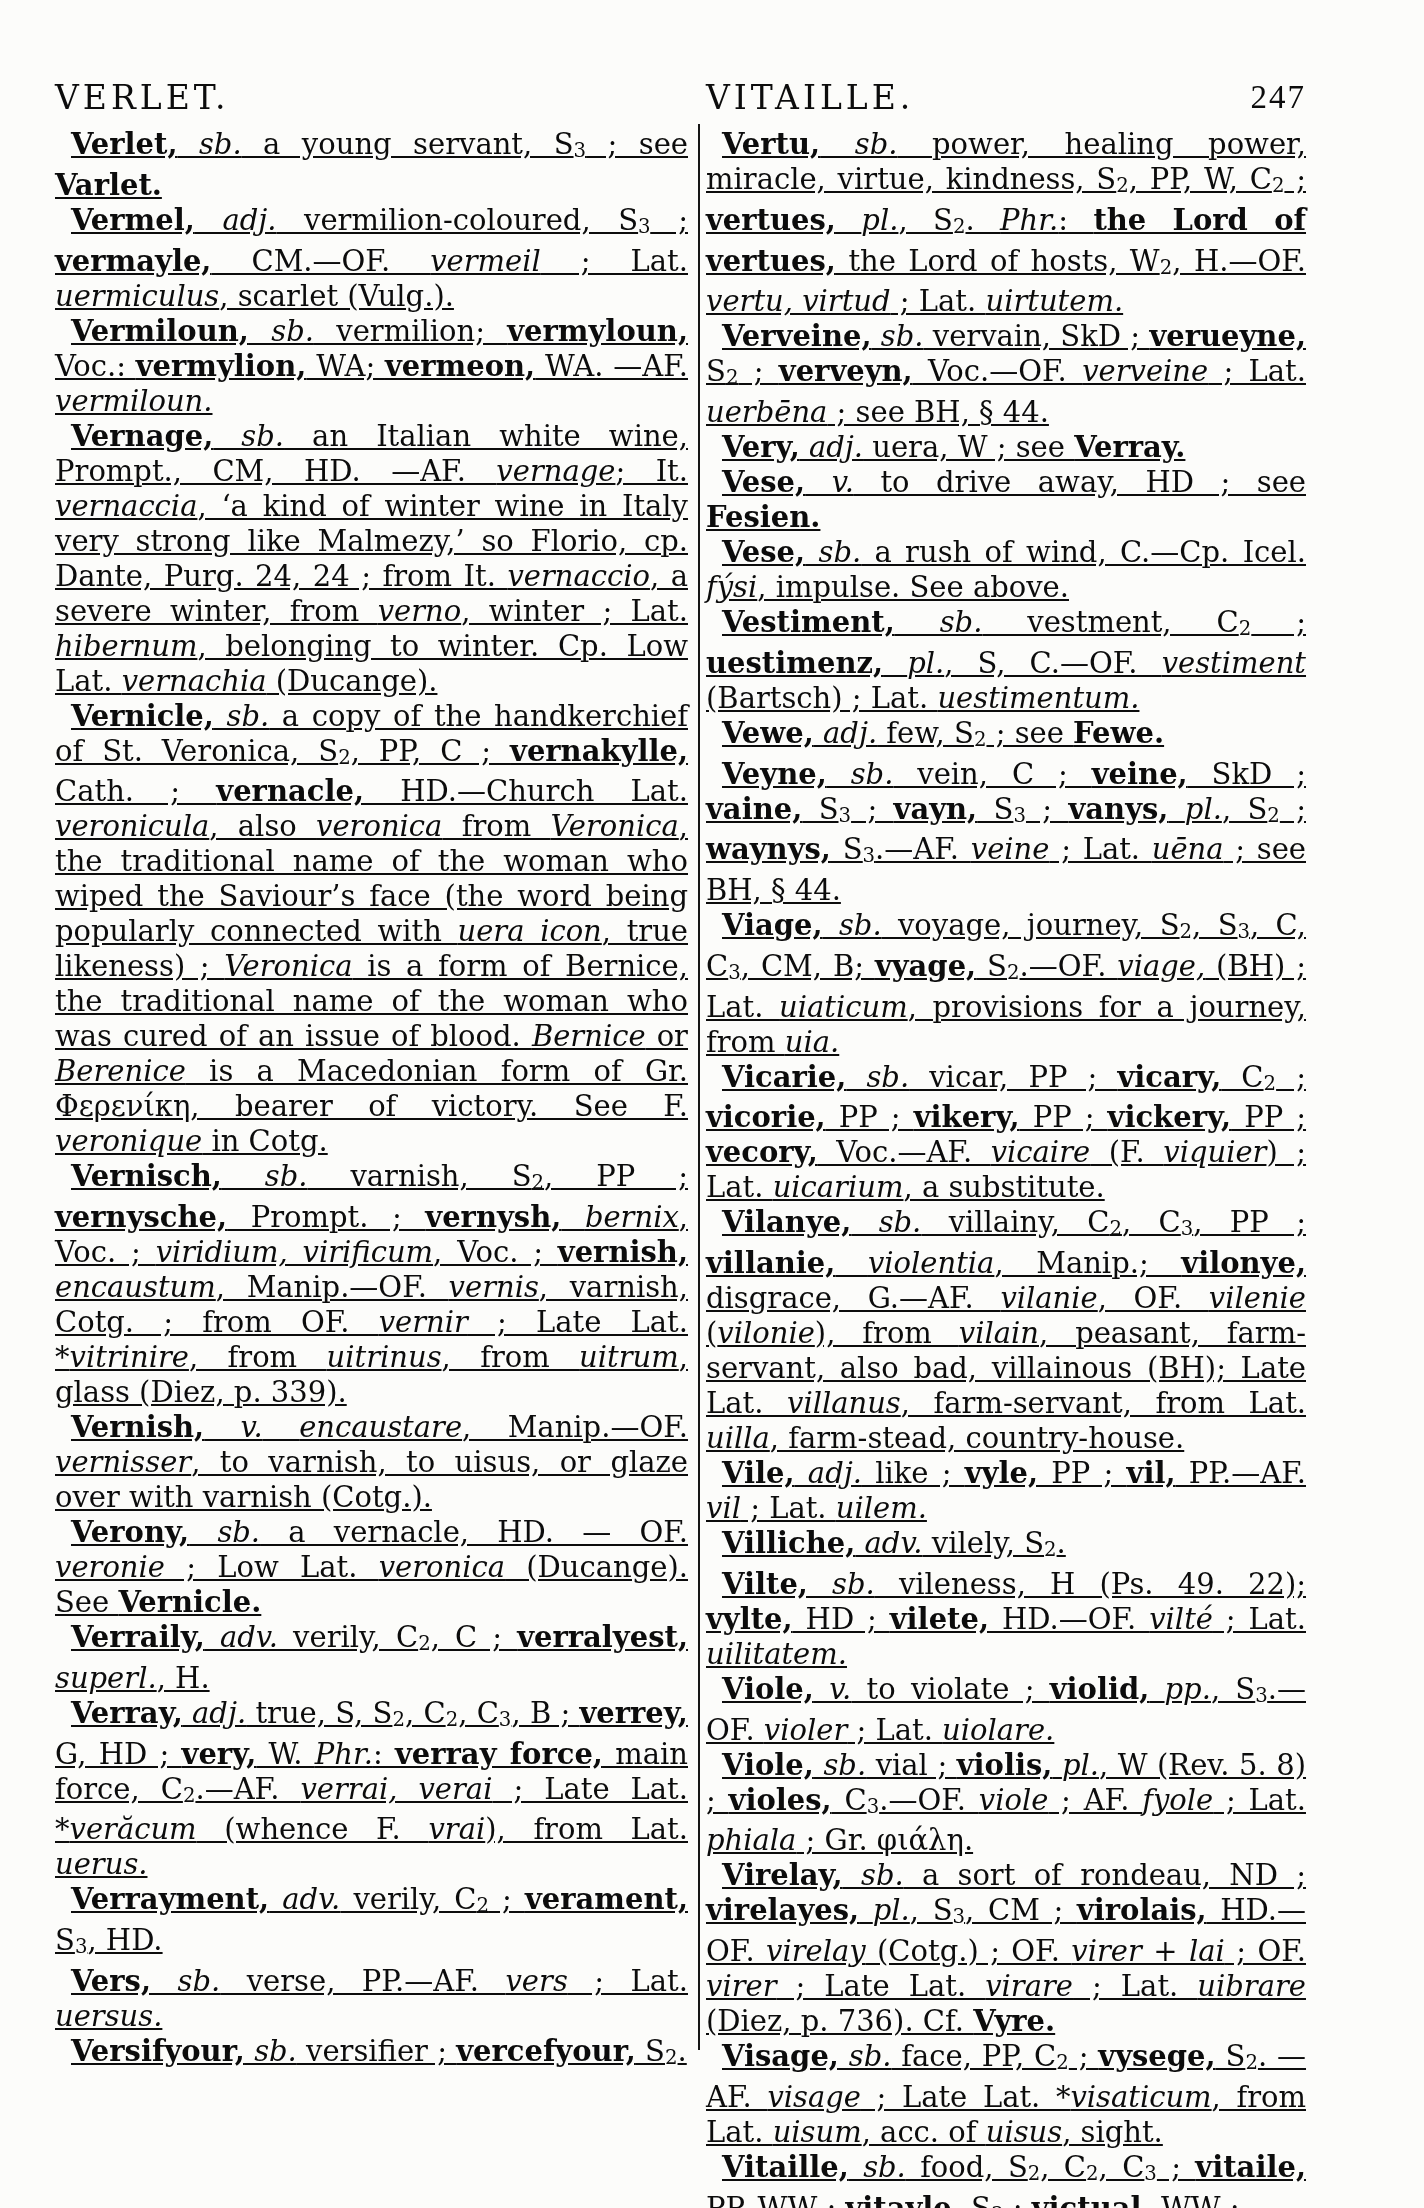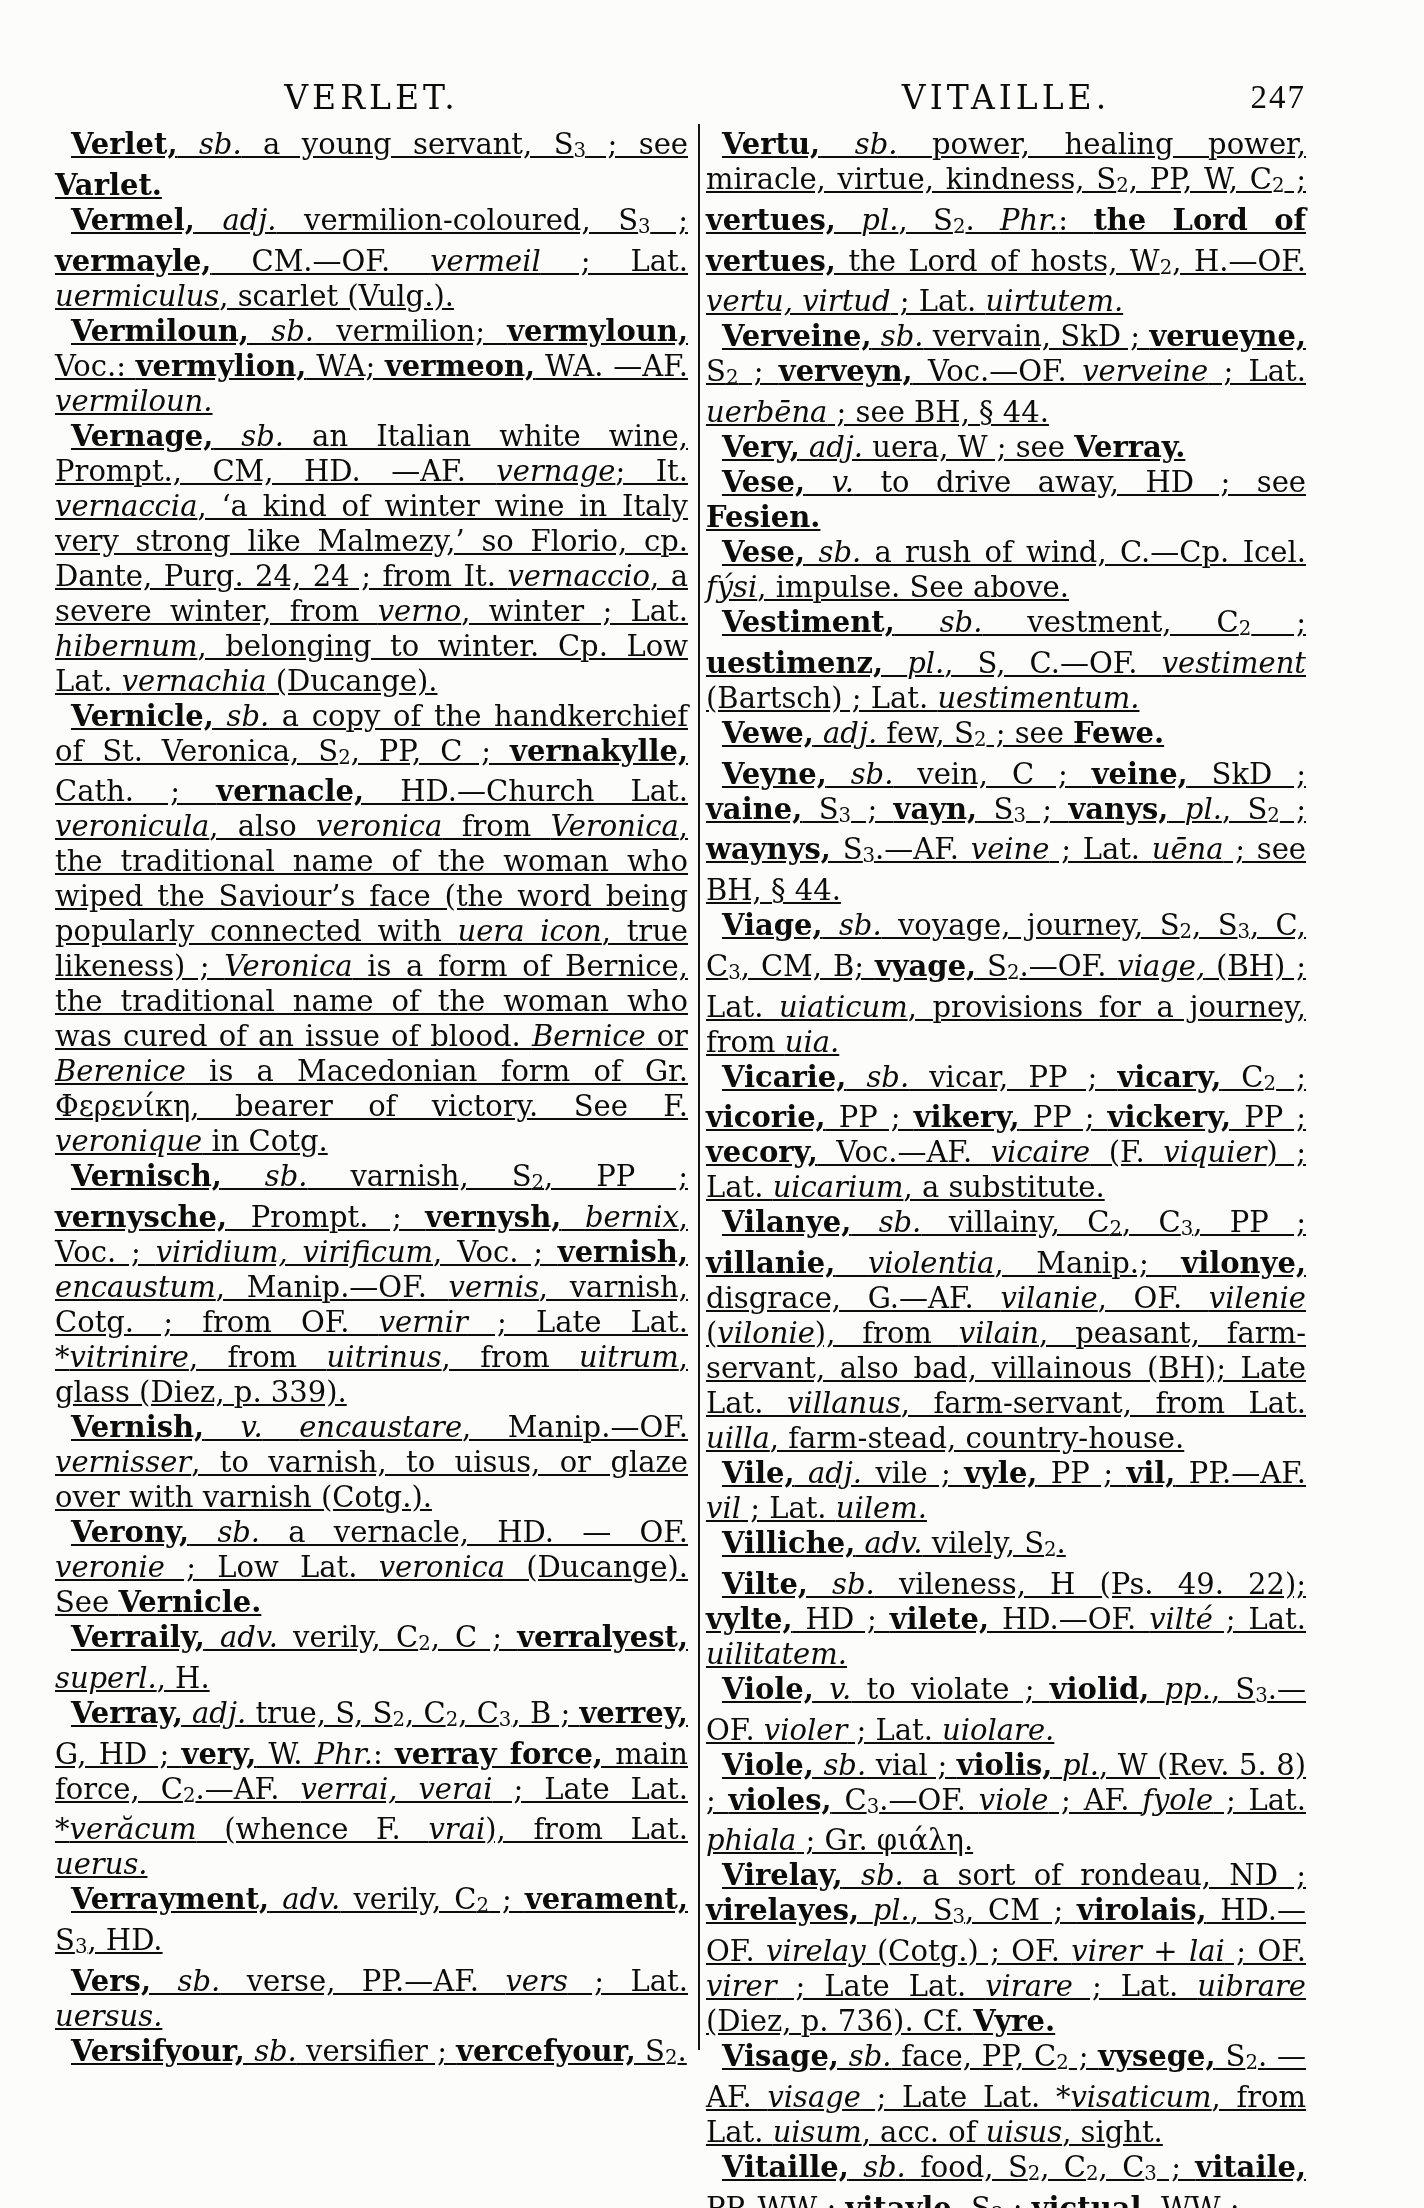--- a/index.html
+++ b/index.html
@@ -8,21 +8,21 @@
     background: #fcfcfa;
     color: #0c0c0c;
     font-family: "DejaVu Serif", "Liberation Serif", serif;
     position: relative;
     overflow: hidden;
   }
   .page { position: absolute; inset: 0; }
   .col-head {
     position: absolute; top: 78px;
     font-size: 33px; letter-spacing: 4px;
-    text-align: center; white-space: nowrap;
+    white-space: nowrap;
   }
   #head-left  { left: 55px;  width: 633px; }
   #head-right { left: 706px; width: 600px; }
   .pagenum { position: absolute; right: 0; top: 1px; letter-spacing: 2px; font-family: Liberation Serif, serif; }
   .divider {
     position: absolute; left: 698px; top: 124px;
     width: 2px; height: 1926px; background: #161616;
   }
   .column {
     position: absolute; top: 127px;
@@ -69,21 +69,21 @@
       <p class="entry"><span class="seg-bold">Verveine,</span><span class="seg-ital"> sb.</span><span class="seg-rom"> vervain, SkD ; </span><span class="seg-bold">verueyne,</span><span class="seg-rom"> S<span class="refnum">2</span> ; </span><span class="seg-bold">verveyn,</span><span class="seg-rom"> Voc.—OF. </span><span class="seg-ital">verveine</span><span class="seg-rom"> ; Lat. </span><span class="seg-ital">uerbēna</span><span class="seg-rom"> ; see BH, § 44.</span></p>
       <p class="entry"><span class="seg-bold">Very,</span><span class="seg-ital"> adj.</span><span class="seg-rom"> uera, W ; see </span><span class="seg-bold">Verray.</span></p>
       <p class="entry"><span class="seg-bold">Vese,</span><span class="seg-ital"> v.</span><span class="seg-rom"> to drive away, HD ; see </span><span class="seg-bold">Fesien.</span></p>
       <p class="entry"><span class="seg-bold">Vese,</span><span class="seg-ital"> sb.</span><span class="seg-rom"> a rush of wind, C.—Cp. Icel. </span><span class="seg-ital">fýsi</span><span class="seg-rom">, impulse.  See above.</span></p>
       <p class="entry"><span class="seg-bold">Vestiment,</span><span class="seg-ital"> sb.</span><span class="seg-rom"> vestment, C<span class="refnum">2</span> ; </span><span class="seg-bold">uestimenz,</span><span class="seg-rom"> </span><span class="seg-ital">pl.</span><span class="seg-rom">, S, C.—OF. </span><span class="seg-ital">vestiment</span><span class="seg-rom"> (Bartsch) ; Lat. </span><span class="seg-ital">uestimentum.</span></p>
       <p class="entry"><span class="seg-bold">Vewe,</span><span class="seg-ital"> adj.</span><span class="seg-rom"> few, S<span class="refnum">2</span> ; see </span><span class="seg-bold">Fewe.</span></p>
       <p class="entry"><span class="seg-bold">Veyne,</span><span class="seg-ital"> sb.</span><span class="seg-rom"> vein, C ; </span><span class="seg-bold">veine,</span><span class="seg-rom"> SkD ; </span><span class="seg-bold">vaine,</span><span class="seg-rom"> S<span class="refnum">3</span> ; </span><span class="seg-bold">vayn,</span><span class="seg-rom"> S<span class="refnum">3</span> ; </span><span class="seg-bold">vanys,</span><span class="seg-rom"> </span><span class="seg-ital">pl.</span><span class="seg-rom">, S<span class="refnum">2</span> ; </span><span class="seg-bold">waynys,</span><span class="seg-rom"> S<span class="refnum">3</span>.—AF. </span><span class="seg-ital">veine</span><span class="seg-rom"> ; Lat. </span><span class="seg-ital">uēna</span><span class="seg-rom"> ; see BH, § 44.</span></p>
       <p class="entry"><span class="seg-bold">Viage,</span><span class="seg-ital"> sb.</span><span class="seg-rom"> voyage, journey, S<span class="refnum">2</span>, S<span class="refnum">3</span>, C, C<span class="refnum">3</span>, CM, B; </span><span class="seg-bold">vyage,</span><span class="seg-rom"> S<span class="refnum">2</span>.—OF. </span><span class="seg-ital">viage,</span><span class="seg-rom"> (BH) ; Lat. </span><span class="seg-ital">uiaticum</span><span class="seg-rom">, provisions for a journey, from </span><span class="seg-ital">uia.</span></p>
       <p class="entry"><span class="seg-bold">Vicarie,</span><span class="seg-ital"> sb.</span><span class="seg-rom"> vicar, PP ; </span><span class="seg-bold">vicary,</span><span class="seg-rom"> C<span class="refnum">2</span> ; </span><span class="seg-bold">vicorie,</span><span class="seg-rom"> PP ; </span><span class="seg-bold">vikery,</span><span class="seg-rom"> PP ; </span><span class="seg-bold">vickery,</span><span class="seg-rom"> PP ; </span><span class="seg-bold">vecory,</span><span class="seg-rom"> Voc.—AF. </span><span class="seg-ital">vicaire</span><span class="seg-rom"> (F. </span><span class="seg-ital">viquier</span><span class="seg-rom">) ; Lat. </span><span class="seg-ital">uicarium</span><span class="seg-rom">, a substitute.</span></p>
       <p class="entry"><span class="seg-bold">Vilanye,</span><span class="seg-ital"> sb.</span><span class="seg-rom"> villainy, C<span class="refnum">2</span>, C<span class="refnum">3</span>, PP ; </span><span class="seg-bold">villanie,</span><span class="seg-rom"> </span><span class="seg-ital">violentia</span><span class="seg-rom">, Manip.; </span><span class="seg-bold">vilonye,</span><span class="seg-rom"> disgrace, G.—AF. </span><span class="seg-ital">vilanie</span><span class="seg-rom">, OF. </span><span class="seg-ital">vilenie</span><span class="seg-rom"> (</span><span class="seg-ital">vilonie</span><span class="seg-rom">), from </span><span class="seg-ital">vilain</span><span class="seg-rom">, peasant, farm-servant, also bad, villainous (BH); Late Lat. </span><span class="seg-ital">villanus</span><span class="seg-rom">, farm-servant, from Lat. </span><span class="seg-ital">uilla</span><span class="seg-rom">, farm-stead, country-house.</span></p>
-      <p class="entry"><span class="seg-bold">Vile,</span><span class="seg-ital"> adj.</span><span class="seg-rom"> vile ; </span><span class="seg-bold">vyle,</span><span class="seg-rom"> PP ; </span><span class="seg-bold">vil,</span><span class="seg-rom"> PP.—AF. </span><span class="seg-ital">vil</span><span class="seg-rom"> ; Lat. </span><span class="seg-ital">uilem.</span></p>
+      <p class="entry"><span class="seg-bold">Vile,</span><span class="seg-ital"> adj.</span><span class="seg-rom"> like ; </span><span class="seg-bold">vyle,</span><span class="seg-rom"> PP ; </span><span class="seg-bold">vil,</span><span class="seg-rom"> PP.—AF. </span><span class="seg-ital">vil</span><span class="seg-rom"> ; Lat. </span><span class="seg-ital">uilem.</span></p>
       <p class="entry"><span class="seg-bold">Villiche,</span><span class="seg-ital"> adv.</span><span class="seg-rom"> vilely, S<span class="refnum">2</span>.</span></p>
       <p class="entry"><span class="seg-bold">Vilte,</span><span class="seg-ital"> sb.</span><span class="seg-rom"> vileness, H (Ps. 49. 22); </span><span class="seg-bold">vylte,</span><span class="seg-rom"> HD ; </span><span class="seg-bold">vilete,</span><span class="seg-rom"> HD.—OF. </span><span class="seg-ital">vilté</span><span class="seg-rom"> ; Lat. </span><span class="seg-ital">uilitatem.</span></p>
       <p class="entry"><span class="seg-bold">Viole,</span><span class="seg-ital"> v.</span><span class="seg-rom"> to violate ; </span><span class="seg-bold">violid,</span><span class="seg-rom"> </span><span class="seg-ital">pp.</span><span class="seg-rom">, S<span class="refnum">3</span>.—OF. </span><span class="seg-ital">violer</span><span class="seg-rom"> ; Lat. </span><span class="seg-ital">uiolare.</span></p>
       <p class="entry"><span class="seg-bold">Viole,</span><span class="seg-ital"> sb.</span><span class="seg-rom"> vial ; </span><span class="seg-bold">violis,</span><span class="seg-rom"> </span><span class="seg-ital">pl.</span><span class="seg-rom">, W (Rev. 5. 8) ; </span><span class="seg-bold">violes,</span><span class="seg-rom"> C<span class="refnum">3</span>.—OF. </span><span class="seg-ital">viole</span><span class="seg-rom"> ; AF. </span><span class="seg-ital">fyole</span><span class="seg-rom"> ; Lat. </span><span class="seg-ital">phiala</span><span class="seg-rom"> ; Gr. φιάλη.</span></p>
       <p class="entry"><span class="seg-bold">Virelay,</span><span class="seg-ital"> sb.</span><span class="seg-rom"> a sort of rondeau, ND ; </span><span class="seg-bold">virelayes,</span><span class="seg-rom"> </span><span class="seg-ital">pl.</span><span class="seg-rom">, S<span class="refnum">3</span>, CM ; </span><span class="seg-bold">virolais,</span><span class="seg-rom"> HD.—OF. </span><span class="seg-ital">virelay</span><span class="seg-rom"> (Cotg.) ; OF. </span><span class="seg-ital">virer + lai</span><span class="seg-rom"> ; OF. </span><span class="seg-ital">virer</span><span class="seg-rom"> ; Late Lat. </span><span class="seg-ital">virare</span><span class="seg-rom"> ; Lat. </span><span class="seg-ital">uibrare</span><span class="seg-rom"> (Diez, p. 736).  Cf. </span><span class="seg-bold">Vyre.</span></p>
       <p class="entry"><span class="seg-bold">Visage,</span><span class="seg-ital"> sb.</span><span class="seg-rom"> face, PP, C<span class="refnum">2</span> ; </span><span class="seg-bold">vysege,</span><span class="seg-rom"> S<span class="refnum">2</span>. —AF. </span><span class="seg-ital">visage</span><span class="seg-rom"> ; Late Lat. *</span><span class="seg-ital">visaticum</span><span class="seg-rom">, from Lat. </span><span class="seg-ital">uisum</span><span class="seg-rom">, acc. of </span><span class="seg-ital">uisus</span><span class="seg-rom">, sight.</span></p>
       <p class="entry"><span class="seg-bold">Vitaille,</span><span class="seg-ital"> sb.</span><span class="seg-rom"> food, S<span class="refnum">2</span>, C<span class="refnum">2</span>, C<span class="refnum">3</span> ; </span><span class="seg-bold">vitaile,</span><span class="seg-rom"> PP, WW ; </span><span class="seg-bold">vitayle,</span><span class="seg-rom"> S<span class="refnum">3</span> ; </span><span class="seg-bold">victual,</span><span class="seg-rom"> WW ;</span></p>
     </div>
 </div>
 

